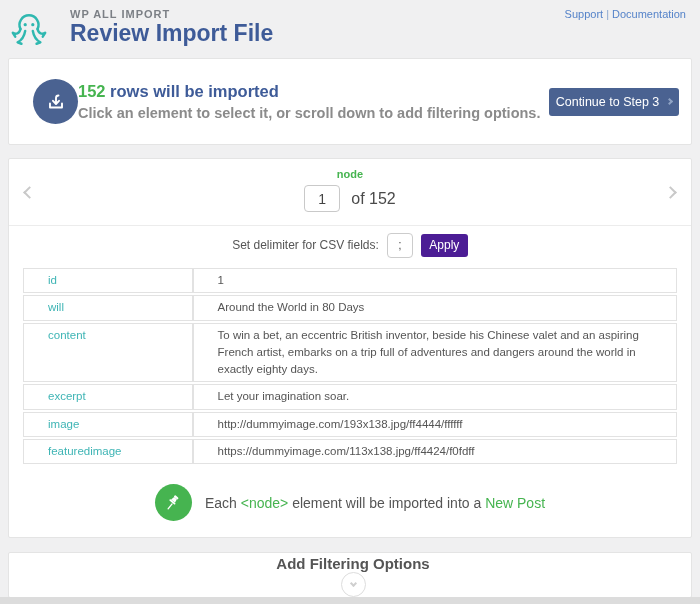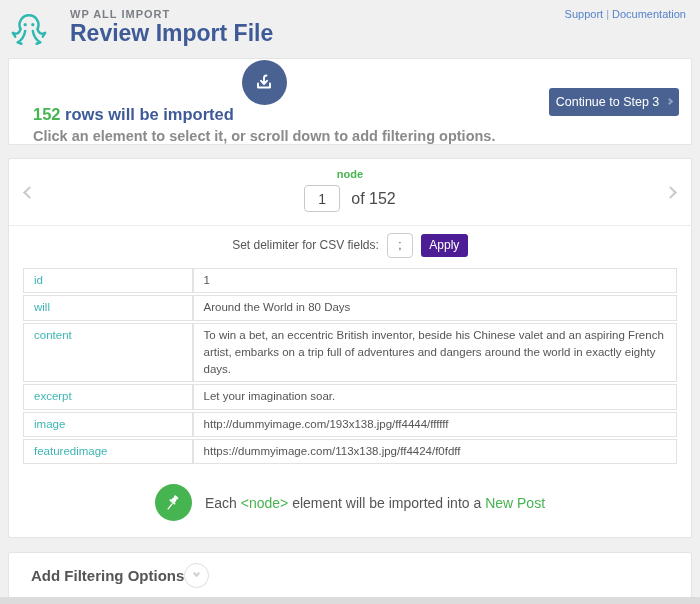--- a/index.html
+++ b/index.html
@@ -21,21 +21,21 @@
   .page-title { font-size:23px; font-weight:bold; color:#3e5b98; line-height:1.1; margin-top:1px; }
   .top-links { position:absolute; right:6px; top:8px; font-size:11px; color:#5583c9; }
   .top-links a { color:#5583c9; text-decoration:none; cursor:pointer; }
   .top-links .sep { color:#8aa6cf; margin:0 3px; }
 
   
   .panel { background:#fff; border:1px solid #e4e4e4; border-radius:2px; }
 
   
   .banner-panel { margin-top:8px; height:87px; display:flex; align-items:center; justify-content:space-between; padding:0 12px 0 24px; }
-  .banner-left { display:flex; align-items:center; gap:0;flex-direction:column; }
+  .banner-left { display:flex; align-items:center; gap:0; }
   .import-circle { width:45px; height:45px; border-radius:50%; background:#4a6291; display:flex; align-items:center; justify-content:center; }
   .banner-heading { font-size:16.5px; font-weight:bold; color:#3e5b98; }
   .banner-heading .count { color:#46b450; }
   .banner-subtitle { font-size:14.5px; font-weight:bold; color:#8b8b8b; margin-top:4px; }
   .btn { border:none; cursor:pointer; font-family:inherit; display:inline-flex; align-items:center; justify-content:center; gap:8px; }
   .btn-primary { background:#4a6291; color:#fff; border-radius:3px; font-size:12.5px; }
   .banner-panel .btn-primary { width:130px; height:28px; }
 
   
   .chev { display:inline-block; width:6px; height:6px; border-right:2px solid currentColor; border-top:2px solid currentColor; }
@@ -57,33 +57,33 @@
   .nav-arrow.next { right:16px; }
   .hdivider { border-top:1px solid #ececec; }
 
   
   .delimiter-row { height:38px; display:flex; align-items:center; justify-content:center; gap:8px; font-size:12px; color:#555; }
   .delimiter-input { width:26px; height:25px; text-align:center; font-size:12px; border:1px solid #ccc; border-radius:4px; font-family:inherit; color:#555; }
   .btn-apply { background:#4c1d95; color:#fff; border-radius:3px; font-size:12px; width:47px; height:23px; }
 
   
   .record-table { width:calc(100% - 28px); margin:2px 14px 0; border-collapse:separate; border-spacing:0 2px; font-size:11.5px; }
-  .record-table td { border:1px solid #e2e2e2; padding:3px 10px; vertical-align:top; line-height:1.5; background:#fff; }
+  .record-table td { border:1px solid #e2e2e2; padding:3px 24px; vertical-align:top; line-height:1.5; background:#fff; }
   .record-table td.k { width:168px; color:#3fb5b5; cursor:pointer; }
   .record-table td.v { color:#555; }
   .record-table tr { cursor:pointer; }
 
   
   .note-row { margin-top:18px; display:flex; align-items:center; justify-content:center; gap:13px; }
   .note-circle { width:37px; height:37px; border-radius:50%; background:#46b450; display:flex; align-items:center; justify-content:center; }
   .note-text { font-size:14px; color:#555; }
   .note-text .green { color:#46b450; }
 
   
-  .filtering-panel { margin-top:14px; height:46px; display:flex; align-items:center; justify-content:flex-start; padding:0 16px 0 22px; }
+  .filtering-panel { margin-top:14px; height:46px; display:flex; align-items:center; justify-content:flex-end; padding:0 16px 0 22px;flex-direction:column; }
   .filtering-title { font-size:15px; font-weight:bold; color:#555; }
   .collapse-toggle { width:25px; height:25px; border-radius:50%; border:1px solid #ddd; background:#fff; color:#cfcfcf; display:flex; align-items:center; justify-content:center; cursor:pointer; }
   .collapse-toggle .chev { width:5px; height:5px; margin-top:-3px; }
 
   .bottom-strip { position:absolute; left:0; bottom:0; width:100%; height:7px; background:#dcdcdc; }
 </style>
 </head>
 <body>
 
 <div class="content">

